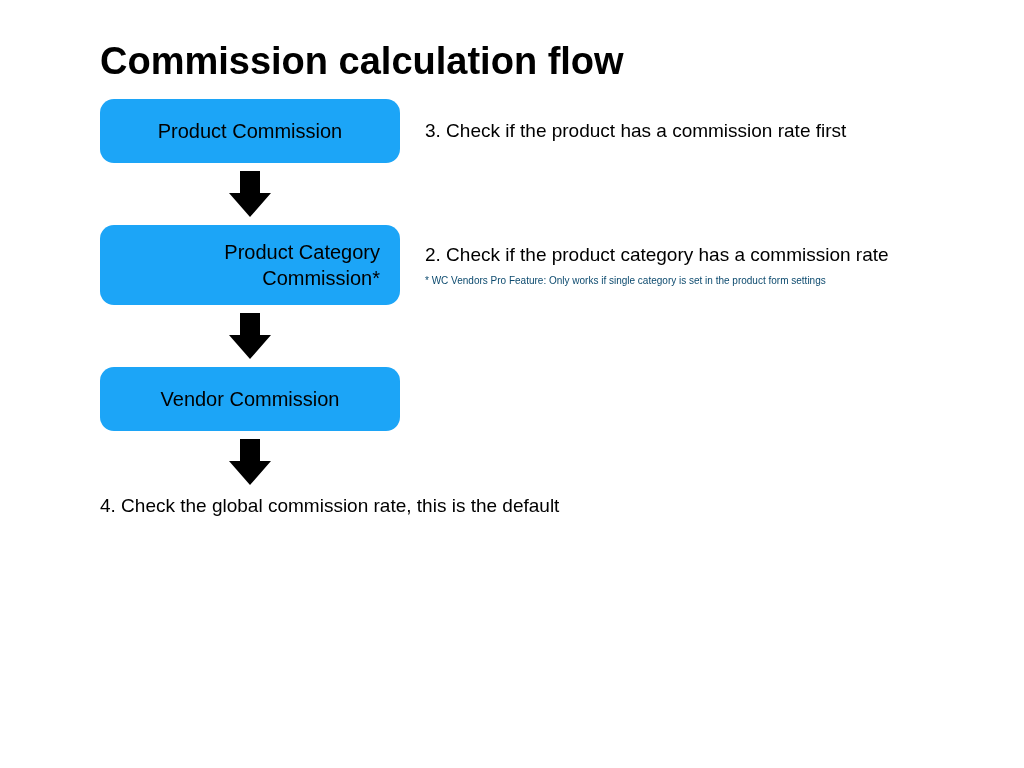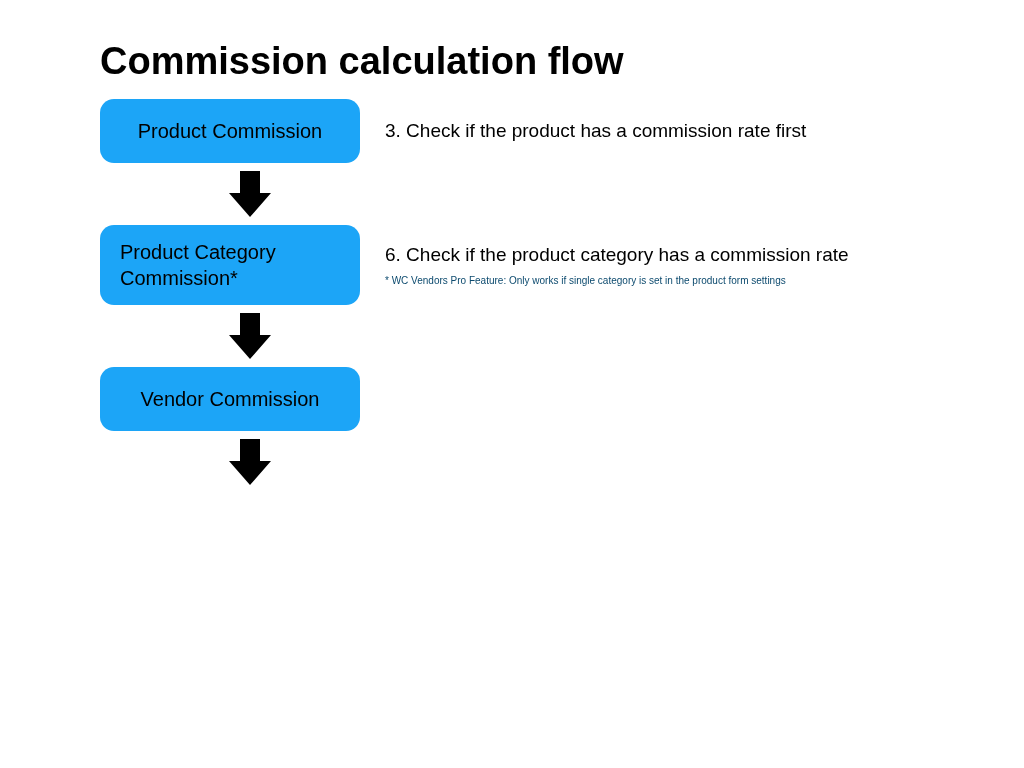--- a/index.html
+++ b/index.html
@@ -25,26 +25,26 @@
       flex-direction: column;
     }
     .step-row {
       display: flex;
       align-items: center;
       gap: 25px;
     }
     .step-box {
       background: #1ca5f7;
       border-radius: 14px;
-      width: 260px;
+      width: 300px;
       min-height: 64px;
       display: flex;
       align-items: center;
       justify-content: center;
-      text-align: left;
+      text-align: right;
       padding: 14px 20px;
       flex-shrink: 0;
     }
     .step-box-label {
       font-size: 20px;
       font-weight: 500;
       color: #000000;
       line-height: 1.3;
     }
     .step-desc-wrap {
@@ -94,21 +94,21 @@
     <svg class="arrow" viewBox="0 0 46 50">
       <path d="M 13 2 L 33 2 L 33 24 L 44 24 L 23 48 L 2 24 L 13 24 Z" fill="#000000"></path>
     </svg>
   </div>
 
   <div class="step-row">
     <div class="step-box">
       <span class="step-box-label">Product Category Commission*</span>
     </div>
     <div class="step-desc-wrap">
-      <div class="step-desc">6. Check if the product category has a commission rate</div>
+      <div class="step-desc">2. Check if the product category has a commission rate</div>
       <div class="step-note">* WC Vendors Pro Feature: Only works if single category is set in the product form settings</div>
     </div>
   </div>
 
   <div class="arrow-row">
     <svg class="arrow" viewBox="0 0 46 50">
       <path d="M 13 2 L 33 2 L 33 24 L 44 24 L 23 48 L 2 24 L 13 24 Z" fill="#000000"></path>
     </svg>
   </div>
 
@@ -118,15 +118,18 @@
     </div>
   </div>
 
   <div class="arrow-row">
     <svg class="arrow" viewBox="0 0 46 50">
       <path d="M 13 2 L 33 2 L 33 24 L 44 24 L 23 48 L 2 24 L 13 24 Z" fill="#000000"></path>
     </svg>
   </div>
 
   <div class="step-row">
+    <div class="step-desc-wrap">
+      <div class="step-desc">4. Check the global commission rate, this is the default</div>
+    </div>
   </div>
 
 </div>
 
 </body></html>

